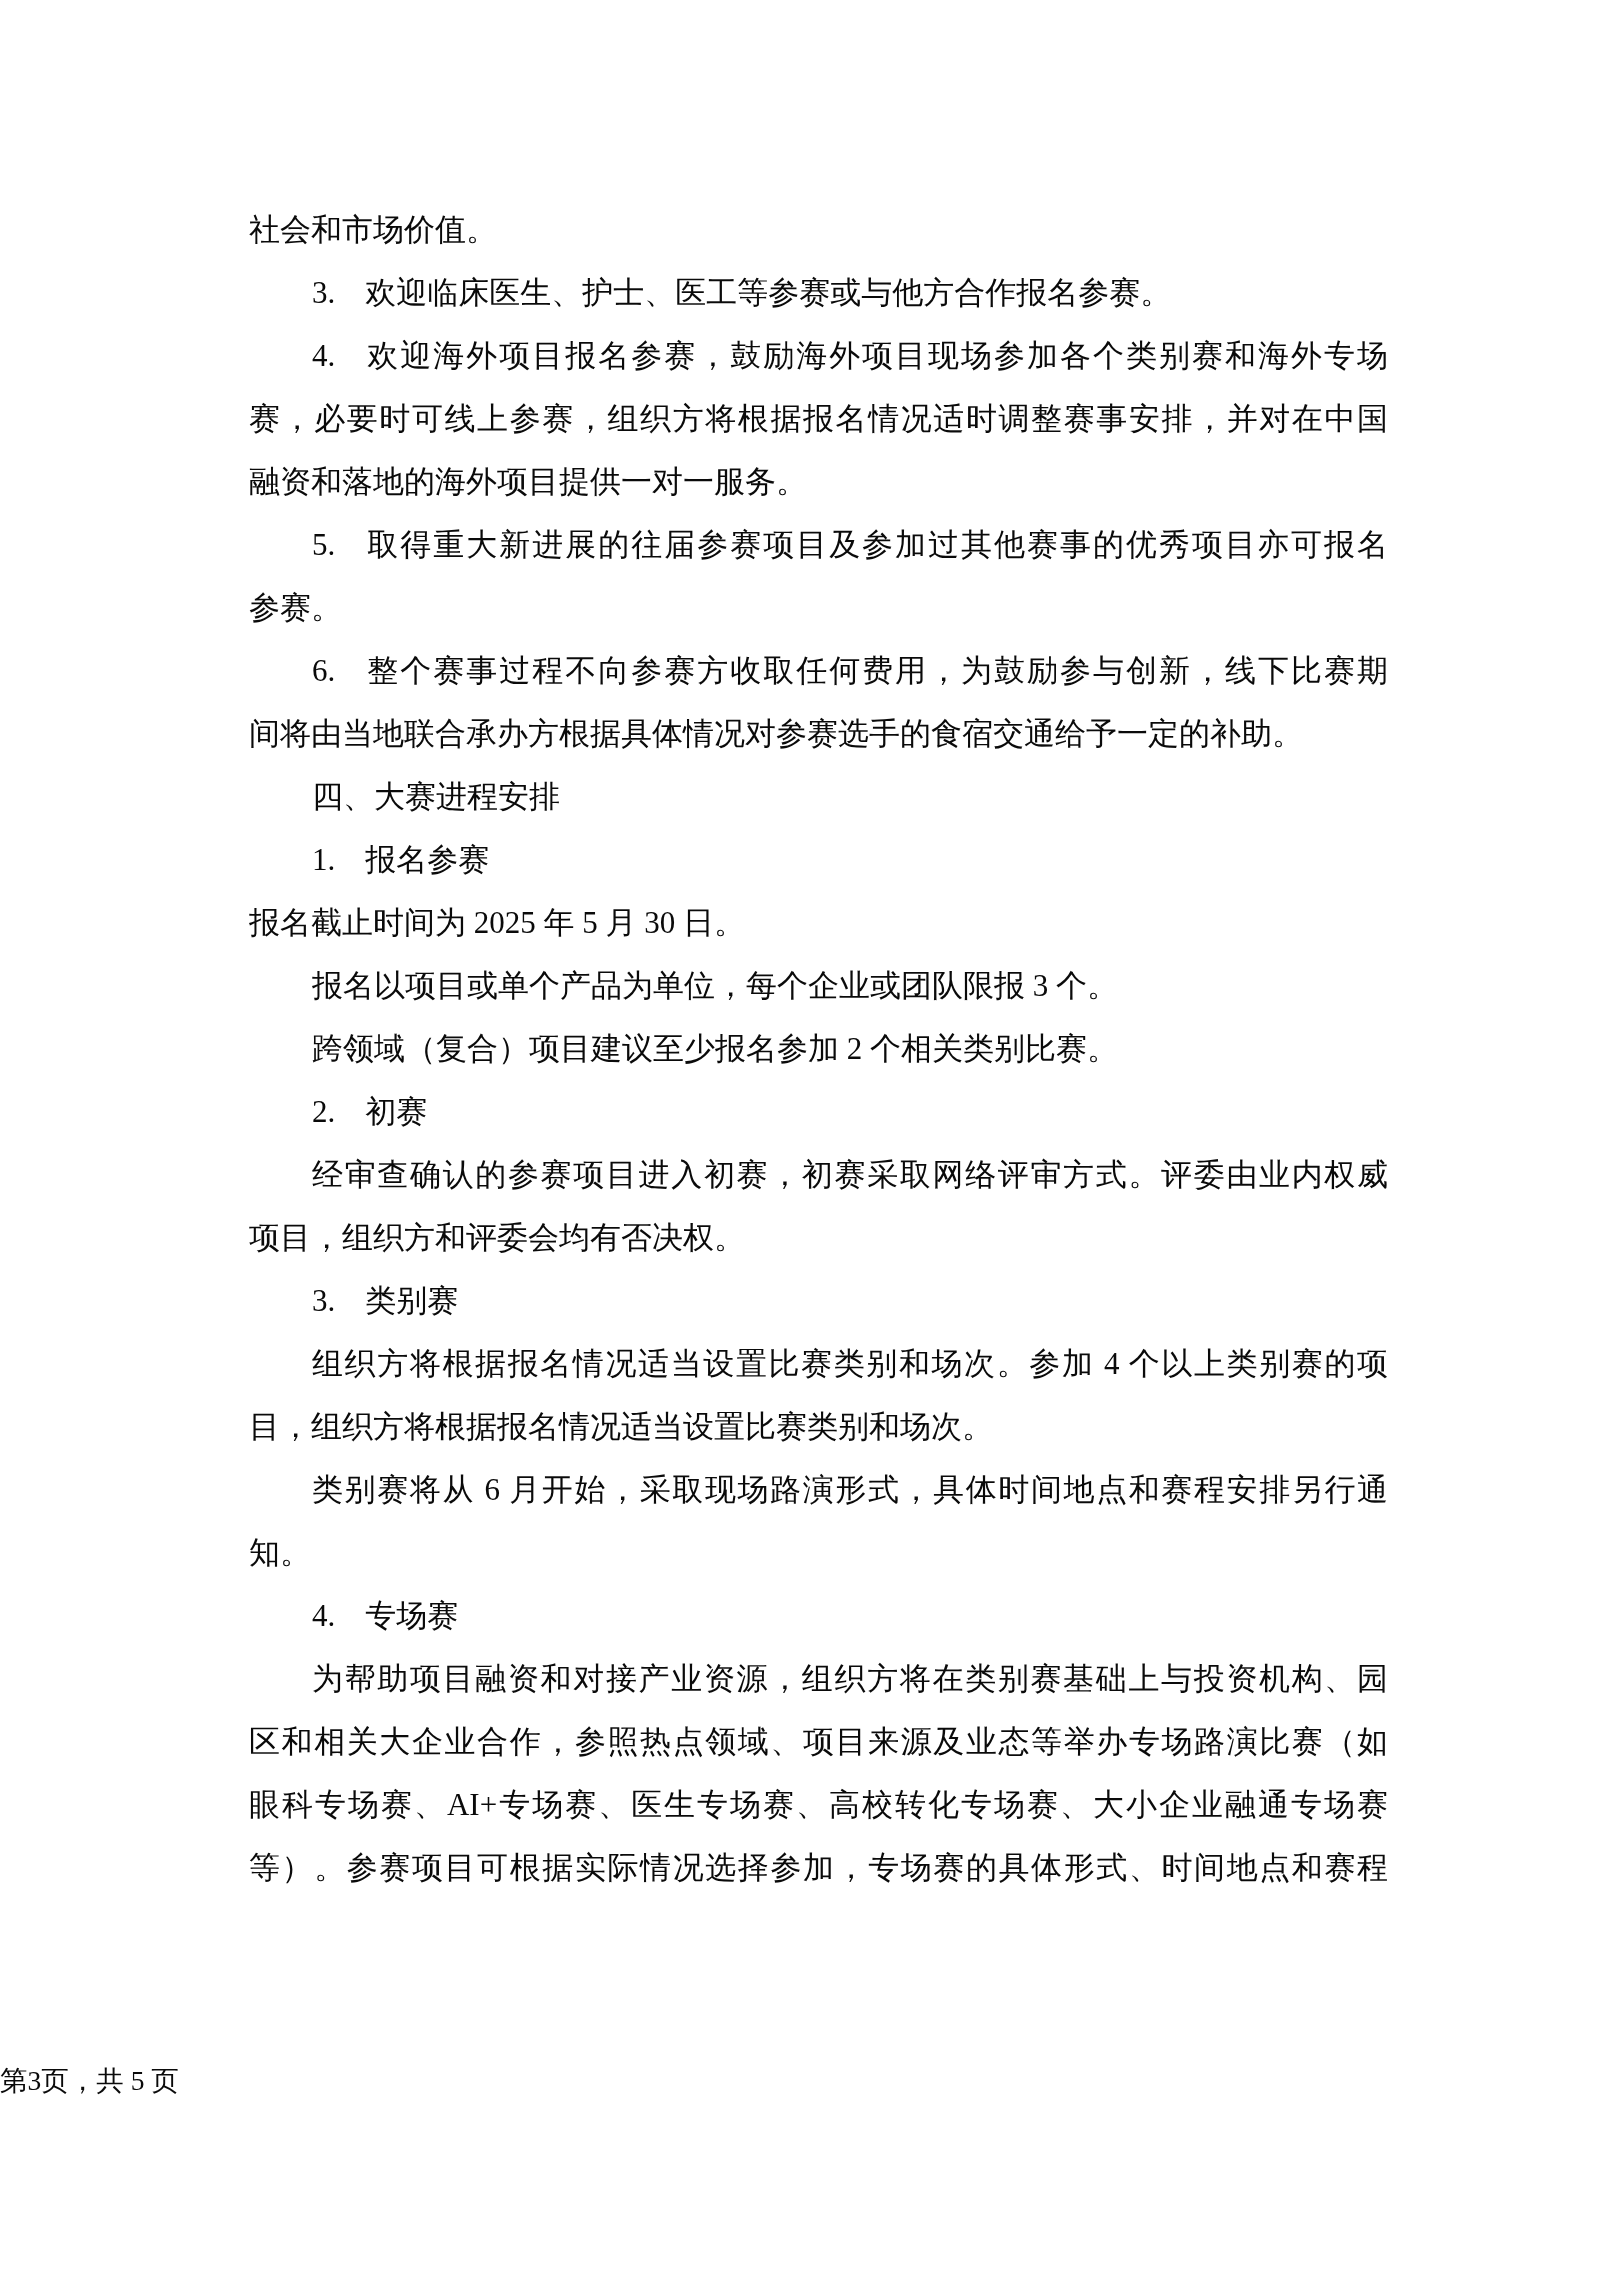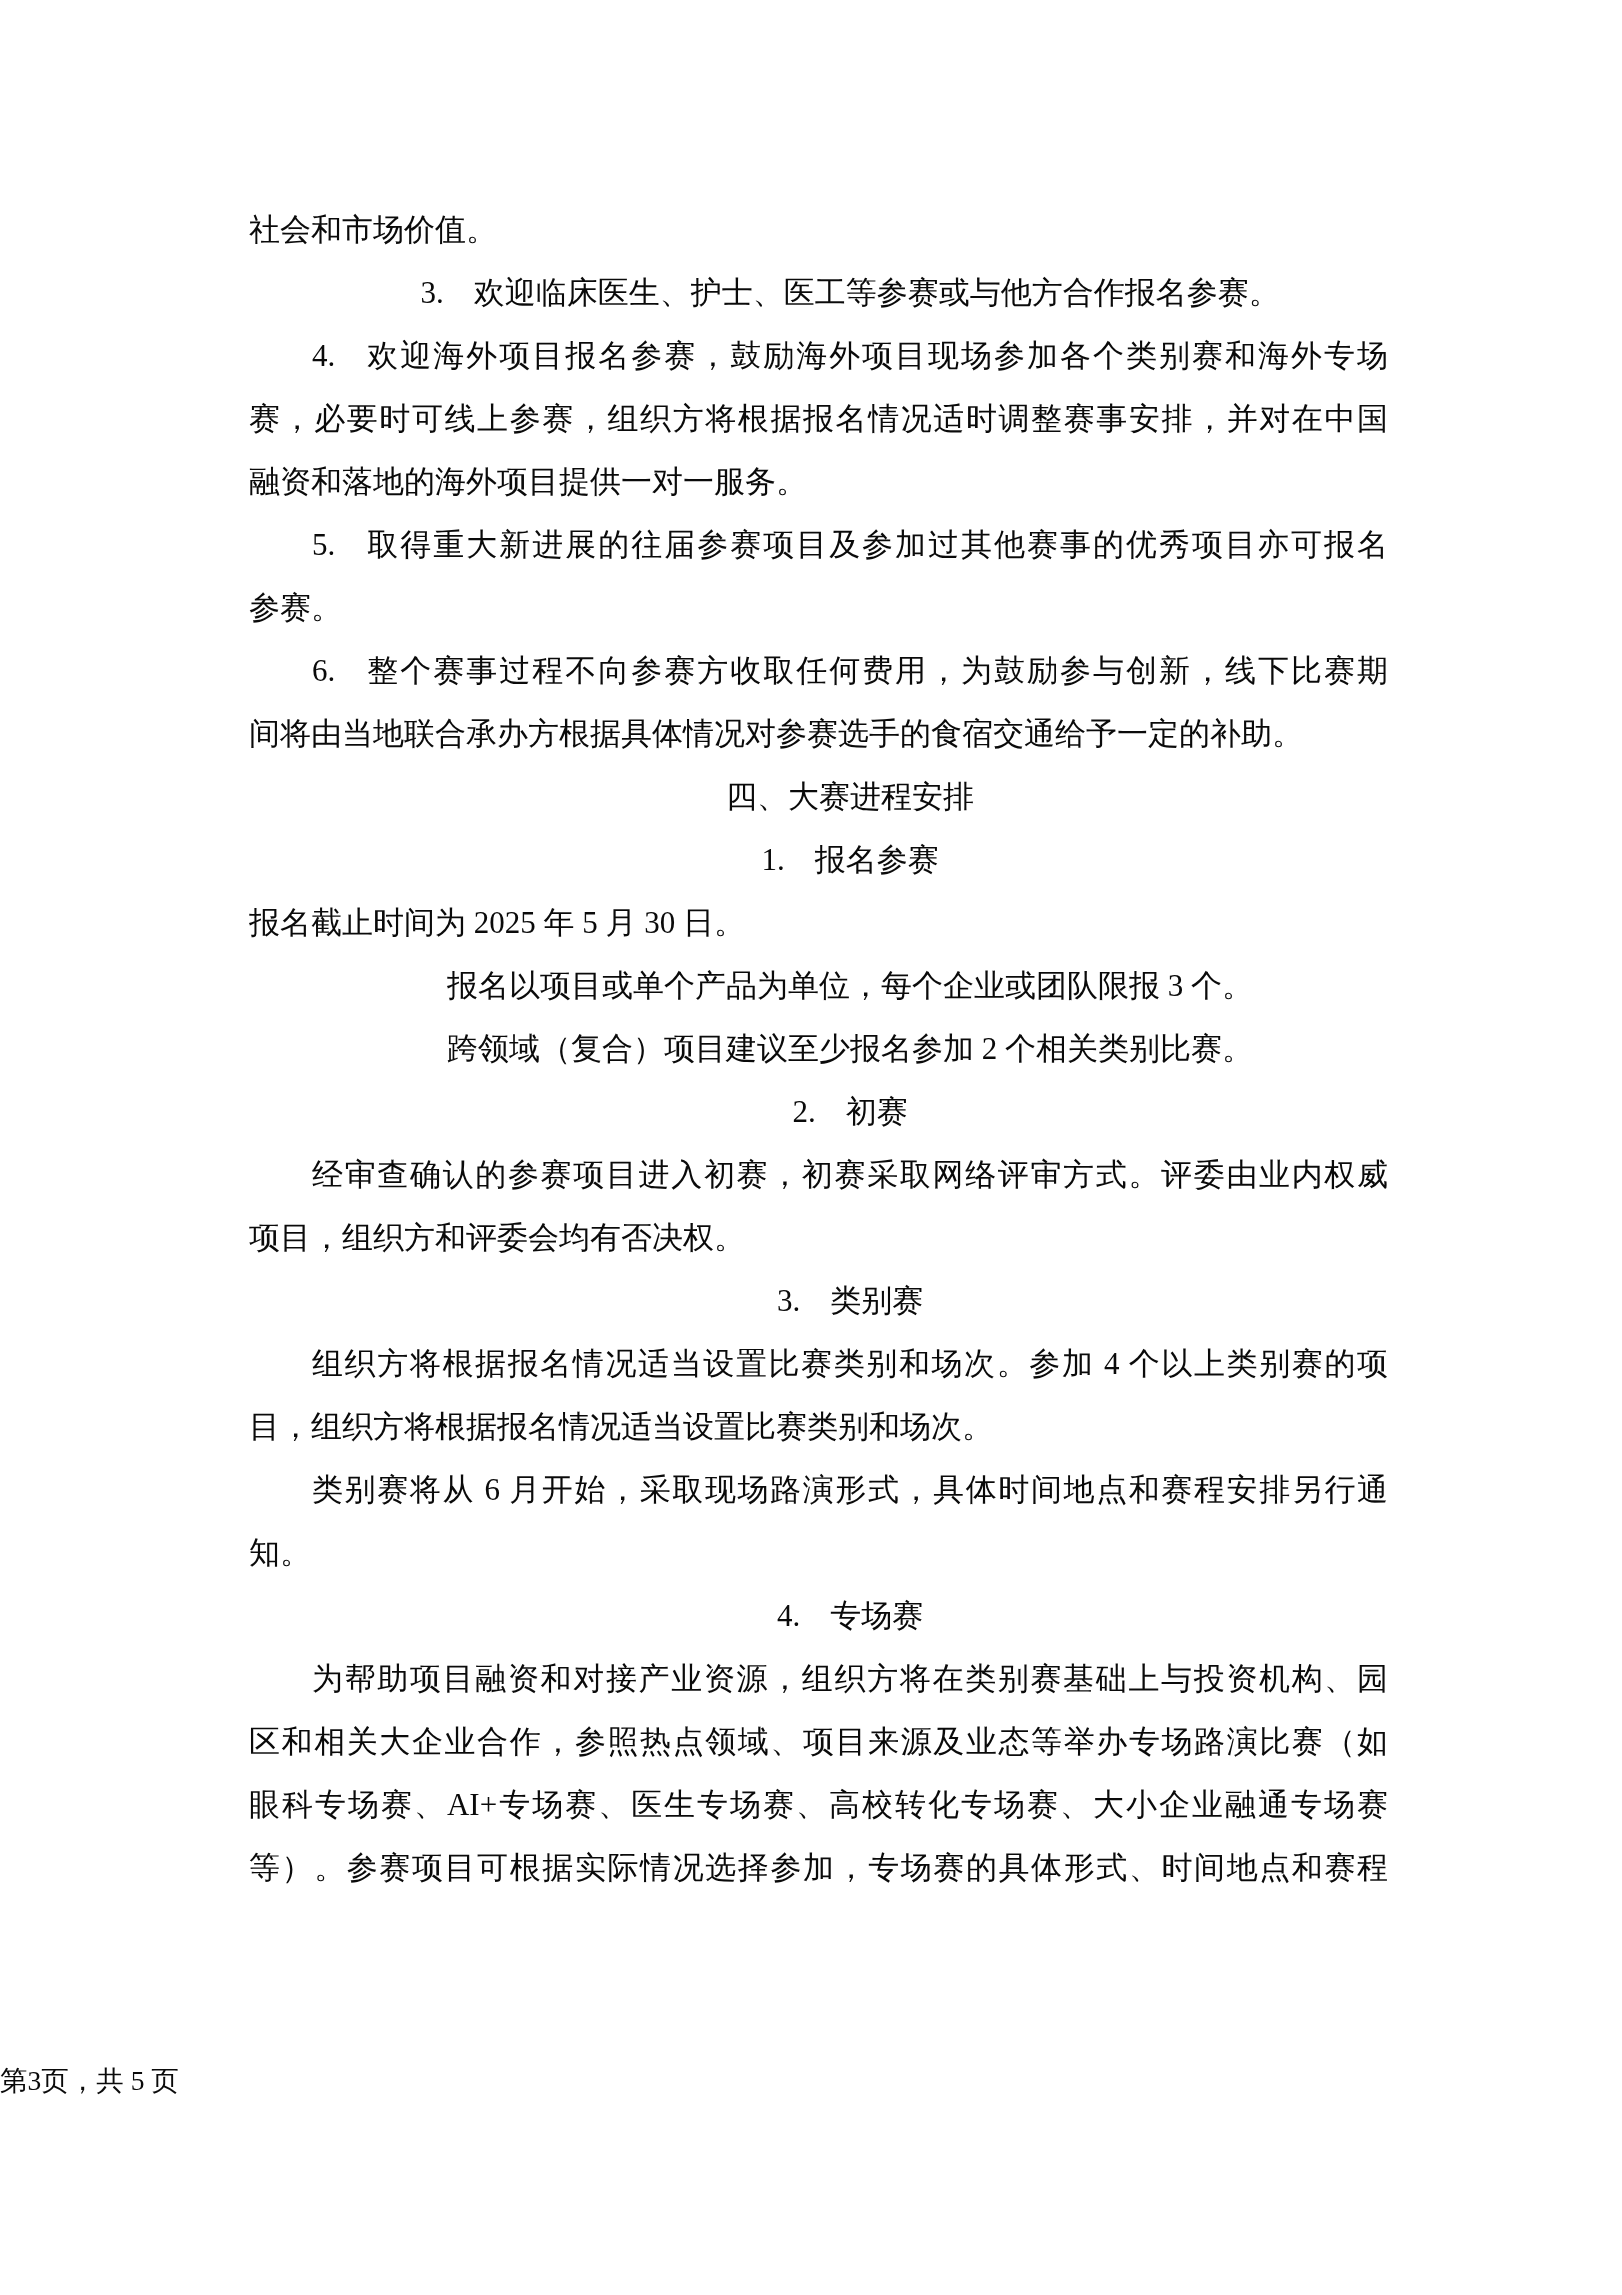--- a/index.html
+++ b/index.html
@@ -23,21 +23,20 @@
     overflow:hidden;
     white-space:normal;
   }
   .line.full{
     text-align:justify;
     text-align-last:justify;
   }
   .line.indent{
     padding-left:63px;
     box-sizing:border-box;
-    text-align:center;
   }
   .line.heading{font-weight:bold;}
   .num{margin-right:30px;}
   .seg.bold{font-weight:normal;}
   .footer{
     position:absolute;
     left:0;top:2053px;
     width:100%;
     text-align:left;
     font-size:27.5px;

